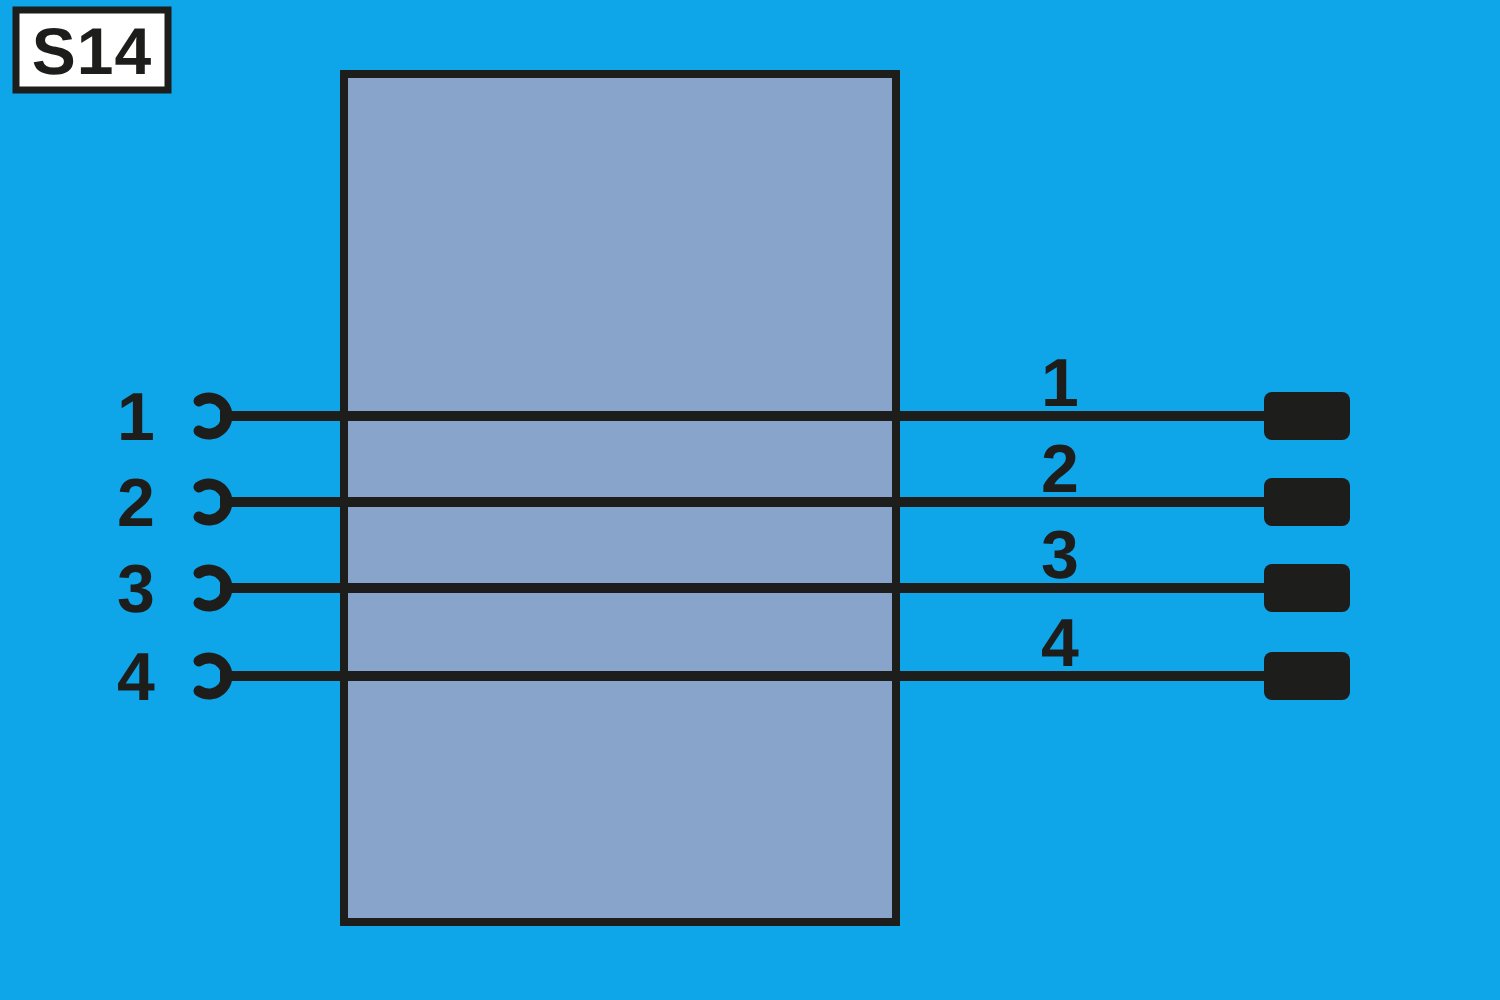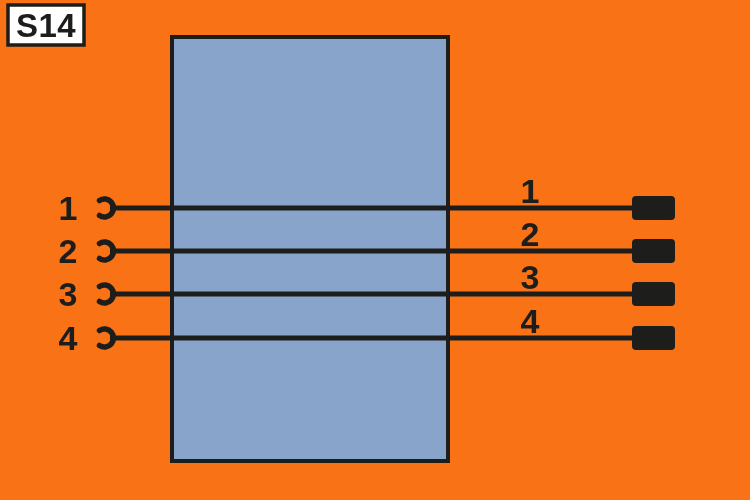--- a/index.html
+++ b/index.html
@@ -5,21 +5,21 @@
   html, body {
     margin: 0;
     padding: 0;
     background: #ffffff;
     font-family: "Liberation Sans", sans-serif;
   }
   .canvas {
     position: relative;
     width: 750px;
     height: 500px;
-    background: #f97316;
+    background: #0ea5e9;
     overflow: hidden;
   }
   svg text {
     fill: #1d1d1b;
     font-family: "Liberation Sans", sans-serif;
   }
   .pin-num {
     font-size: 34px;
     font-weight: 600;
     text-anchor: middle;

